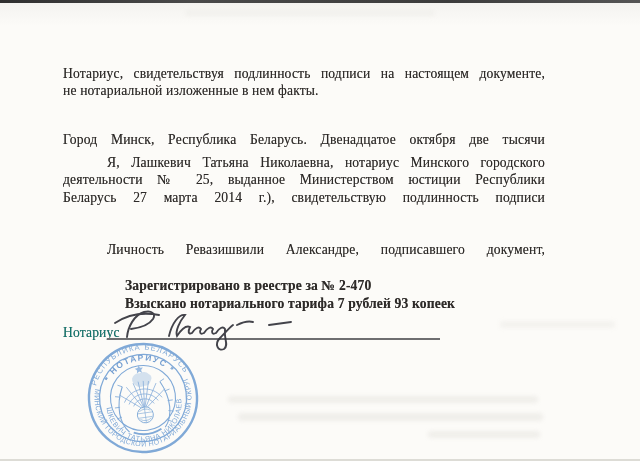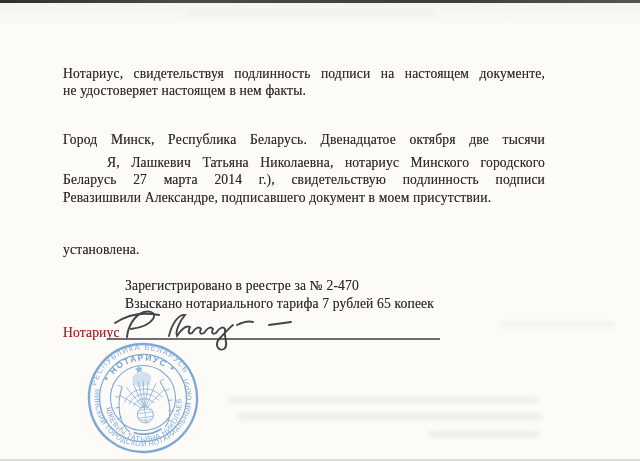--- a/index.html
+++ b/index.html
@@ -24,28 +24,28 @@
   .para { position:absolute; left:63px; width:482px; }
   .bline {
     height:17.4px; font-size:13.6px; line-height:17.4px;
     color:#2d2a28; text-align:justify; letter-spacing:.15px;
     text-shadow:0 0 .4px rgba(45,42,40,.55);
     white-space:normal; overflow:visible;
   }
   .jl { text-align-last:justify; }
   .ll { text-align-last:left; }
   .ind { text-indent:44px; }
-  .registry { position:absolute; left:125px; top:277px; width:420px; }
+  .registry { position:absolute; left:125px; top:277px; width:420px;font-weight:bold; }
   .rline {
     height:18.4px; font-size:13.6px; line-height:18.4px;
     color:#2d2a28; letter-spacing:.15px; text-shadow:0 0 .4px rgba(45,42,40,.55);
   }
   .notary-row-label {
     position:absolute; left:63px; top:325px;
-    font-size:13.6px; color:#b91c1c; letter-spacing:.15px;
+    font-size:13.6px; color:#0f766e; letter-spacing:.15px;
     text-shadow:0 0 .4px rgba(45,42,40,.55);
     text-align:center;
   }
   .sig-rule {
     position:absolute; left:107px; top:338px; width:333px; height:1.5px;
     background:#6e6e70;
   }
   .sig-svg { position:absolute; left:103px; top:301px; }
   .seal-svg { position:absolute; left:63px; top:318px; opacity:.88; }
   .seal-text { font-family:"Liberation Sans", sans-serif; }
@@ -62,40 +62,40 @@
 <div class="edge-bottom"></div>
 
 <div class="bleed" style="left:185px; top:10px; width:250px; height:6px; opacity:.4"></div>
 <div class="bleed" style="left:500px; top:321px; width:115px; height:7px; opacity:.45"></div>
 <div class="bleed" style="left:228px; top:396px; width:310px; height:7px"></div>
 <div class="bleed" style="left:238px; top:413px; width:305px; height:8px"></div>
 <div class="bleed" style="left:428px; top:431px; width:112px; height:7px"></div>
 
 <div class="para" style="top:65px">
   <div class="bline jl">Нотариус, свидетельствуя подлинность подписи на настоящем документе,</div>
-  <div class="bline ll">не удостоверяет настоящем в нем факты.</div>
+  <div class="bline ll">не нотариальной изложенные в нем факты.</div>
 </div>
 
 <div class="para" style="top:131px">
   <div class="bline jl">Город Минск, Республика Беларусь. Двенадцатое октября две тысячи</div>
 </div>
 
 <div class="para" style="top:154px">
   <div class="bline jl ind">Я, Лашкевич Татьяна Николаевна, нотариус Минского городского</div>
+  <div class="bline jl">деятельности № 25, выданное Министерством юстиции Республики</div>
   <div class="bline jl">Беларусь 27 марта 2014 г.), свидетельствую подлинность подписи</div>
-  <div class="bline ll">Ревазишвили Александре, подписавшего документ в моем присутствии.</div>
 </div>
 
 <div class="para" style="top:241px">
-  <div class="bline ll">установлена.</div>
+  <div class="bline jl ind">Личность Ревазишвили Александре, подписавшего документ,</div>
 </div>
 
 <div class="registry">
   <div class="rline">Зарегистрировано в реестре за № 2-470</div>
-  <div class="rline">Взыскано нотариального тарифа 7 рублей 65 копеек</div>
+  <div class="rline">Взыскано нотариального тарифа 7 рублей 93 копеек</div>
 </div>
 
 <div class="notary-row-label">Нотариус</div>
 <div class="sig-rule"></div>
 
 <svg class="sig-svg" width="210" height="52" viewBox="0 0 210 52">
   <g fill="none" stroke="#34343c" stroke-width="1.9" stroke-linecap="round" opacity=".92">
     <path d="M24,36 C25,26 31,14 41,11 C49,9 53,13 50,18 C46,24 36,27 28,28"></path>
     <path d="M12,22 C24,14 40,11 56,14"></path>
     <path d="M66,35 C69,22 76,13 82,14 C77,20 72,30 74,35 C78,29 83,24 87,26 C85,30 85,34 89,32 C92,27 96,25 98,28 C96,31 97,34 101,32 C104,27 108,25 110,28 C108,31 109,34 113,32 C116,27 120,25 122,28 L122,31 C121,38 126,44 121,48 C115,51 111,43 117,37 C121,33 126,27 130,24"></path>

